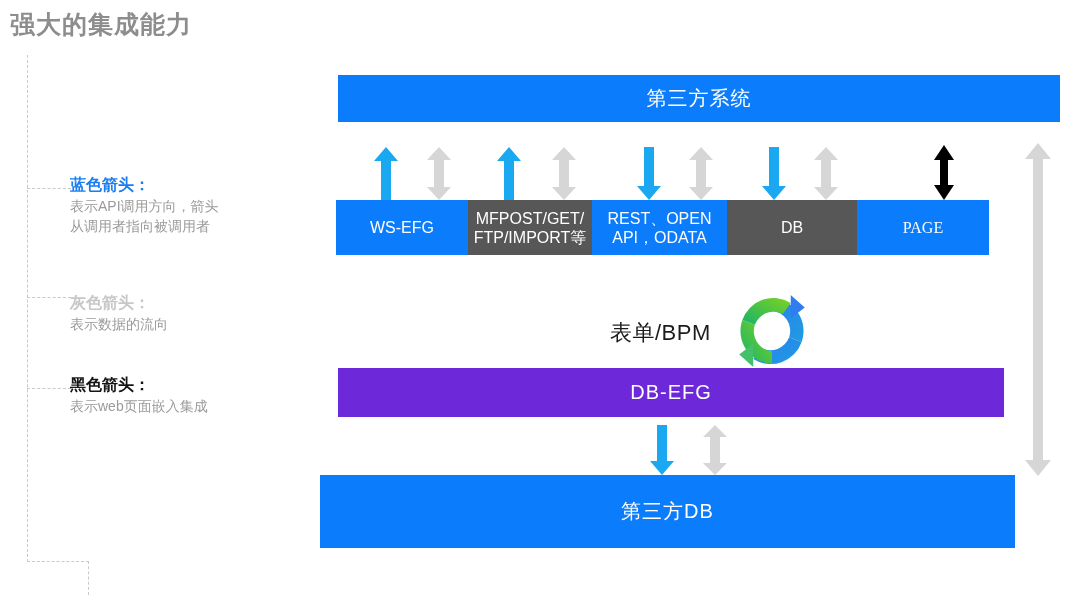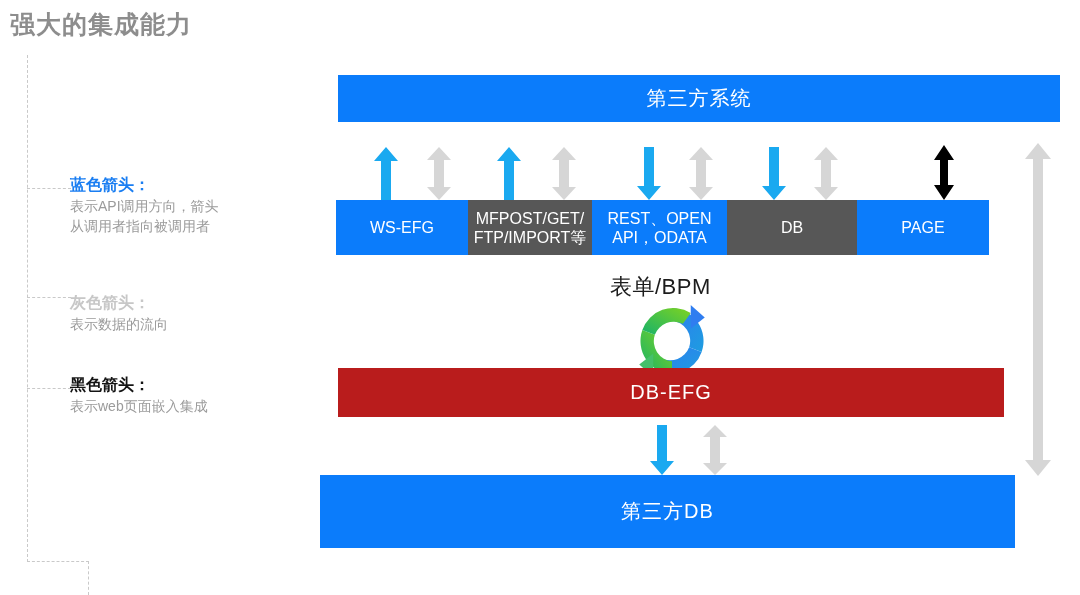--- a/index.html
+++ b/index.html
@@ -40,39 +40,39 @@
   .legend.blue  .lg-title{color:#1a7ef2;}
   .legend.gray  .lg-title{color:#c7c7c7;}
   .legend.black .lg-title{color:#141414;}
 
   
   .bar{
     position:absolute;display:flex;align-items:center;justify-content:center;
     color:#ffffff;
   }
   .bar-blue{background:#0b7cfb;}
-  .bar-gray{background:#b91c1c;}
+  .bar-gray{background:#6d28d9;}
   .bar-label{font-size:20px;letter-spacing:1px;}
 
   
   .proto-row{position:absolute;left:336px;top:200px;height:55px;display:flex;}
   .proto{
     display:flex;align-items:center;justify-content:center;text-align:center;
     color:#ffffff;font-size:16px;line-height:19px;padding:0 4px;box-sizing:border-box;
     white-space:pre-line;
   }
   .proto.blue{background:#0b7cfb;}
   .proto.gray{background:#575757;}
 
   
   .arrow{position:absolute;}
   .arrow svg{display:block;}
 
   
-  .bpm{position:absolute;left:610px;top:272px;display:flex;align-items:flex-end;flex-direction:column;}
+  .bpm{position:absolute;left:610px;top:292px;display:flex;align-items:center;}
   .bpm-label{font-size:22px;color:#1c1c1c;letter-spacing:.5px;white-space:nowrap;}
   .bpm-icon{margin-left:22px;}
 </style>
 </head>
 <body>
 
 <div class="canvas">
 
   <div class="title">强大的集成能力</div>
 
@@ -162,21 +162,21 @@
       <span>MFPOST/GET/
 FTP/IMPORT等</span>
     </div>
     <div class="proto blue" style="width:135px;">
       <span>REST、OPEN
 API，ODATA</span>
     </div>
     <div class="proto gray" style="width:130px;">
       <span>DB</span>
     </div>
-    <div class="proto blue" style="width:132px;">
+    <div class="proto blue" style="width:132px;font-family:Liberation Serif, serif;">
       <span>PAGE</span>
     </div>
   </div>
 
   <div class="bpm">
     <span class="bpm-label">表单/BPM</span>
     <span class="bpm-icon">
       <svg width="78" height="78" viewBox="0 0 100 100">
         <defs>
           <linearGradient id="gblue" x1="0" y1="0" x2="1" y2="1">

